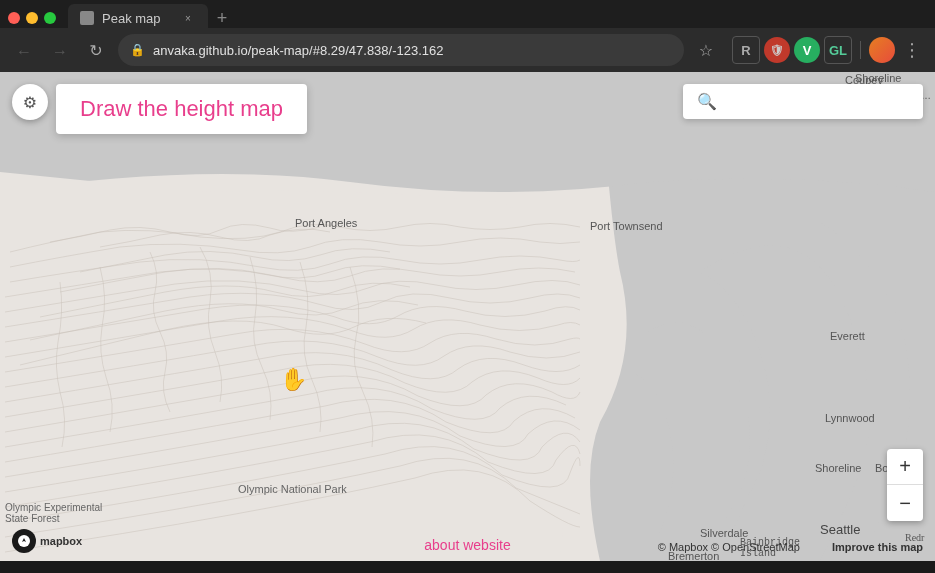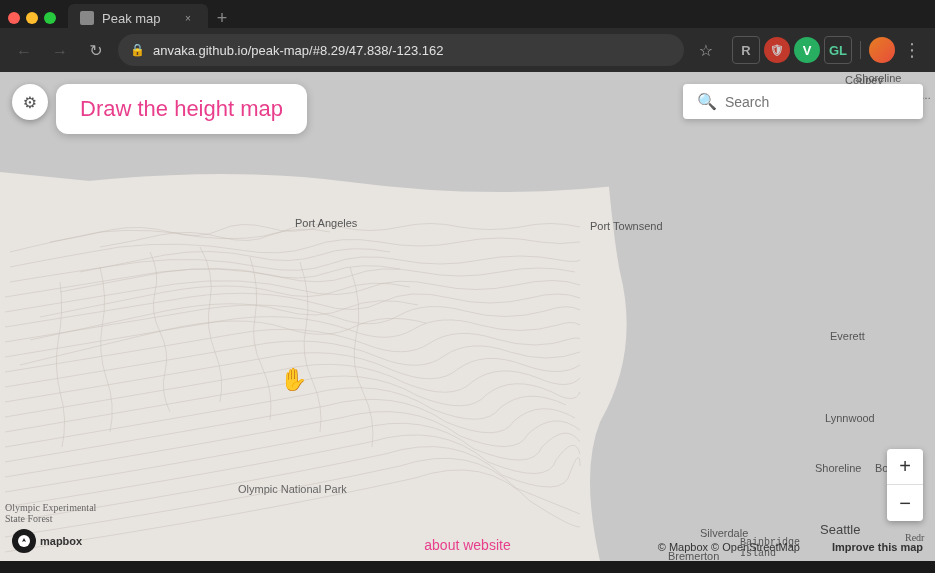--- a/index.html
+++ b/index.html
@@ -35,21 +35,21 @@
 
     
     .map-container { position: relative; width: 935px; height: 489px; overflow: hidden; background: #e8e4e0; }
 
     
     .map-bg { position: absolute; inset: 0; width: 100%; height: 100%; }
 
     
     .settings-btn { position: absolute; top: 12px; left: 12px; width: 36px; height: 36px; background: white; border-radius: 50%; display: flex; align-items: center; justify-content: center; box-shadow: 0 2px 6px rgba(0,0,0,0.3); cursor: pointer; color: #555; font-size: 16px; }
 
-    .draw-prompt { position: absolute; top: 12px; left: 56px; background: white; border-radius: 12px; padding: 12px 24px; box-shadow: 0 2px 8px rgba(0,0,0,0.2); }
+    .draw-prompt { position: absolute; top: 12px; left: 56px; background: white; border-radius: 4px; padding: 12px 24px; box-shadow: 0 2px 8px rgba(0,0,0,0.2); }
     .draw-prompt-text { color: #e83e8c; font-size: 22px; font-weight: 400; }
 
     .search-box { position: absolute; top: 12px; right: 12px; display: flex; align-items: center; background: white; border-radius: 4px; padding: 8px 14px; gap: 8px; box-shadow: 0 2px 6px rgba(0,0,0,0.2); width: 240px; }
     .search-icon { color: #666; font-size: 16px; }
     .search-input { border: none; outline: none; font-size: 14px; color: #333; width: 100%; background: transparent; }
 
     .zoom-controls { position: absolute; right: 12px; bottom: 40px; display: flex; flex-direction: column; box-shadow: 0 2px 6px rgba(0,0,0,0.3); border-radius: 4px; overflow: hidden; }
     .zoom-btn { width: 36px; height: 36px; background: white; border: none; display: flex; align-items: center; justify-content: center; cursor: pointer; font-size: 20px; color: #333; font-weight: 300; }
     .zoom-btn:first-child { border-bottom: 1px solid #ddd; }
 
@@ -175,37 +175,36 @@
   <div style="position:absolute; top:18px; left:910px; font-size:10px; color:#555; font-family:sans-serif;">La…</div>
   <div style="position:absolute; top:258px; left:830px; font-size:11px; color:#555; font-family:sans-serif;">Everett</div>
   <div style="position:absolute; top:340px; left:825px; font-size:11px; color:#555; font-family:sans-serif;">Lynnwood</div>
   <div style="position:absolute; top:390px; left:815px; font-size:11px; color:#555; font-family:sans-serif;">Shoreline</div>
   <div style="position:absolute; top:390px; left:875px; font-size:11px; color:#555; font-family:sans-serif;">Bothell</div>
   <div style="position:absolute; top:450px; left:820px; font-size:13px; color:#444; font-weight:500; font-family:sans-serif;">Seattle</div>
   <div style="position:absolute; top:455px; left:700px; font-size:11px; color:#555; font-family:sans-serif;">Silverdale</div>
   <div style="position:absolute; top:465px; left:740px; font-size:10px; color:#555; font-family:Liberation Mono, monospace;">Bainbridge<br>Island</div>
   <div style="position:absolute; top:478px; left:668px; font-size:11px; color:#555; font-family:sans-serif;">Bremerton</div>
   <div style="position:absolute; top:370px; left:238px; font-size:11px; color:#666; font-family:sans-serif;margin-top:41px;">Olympic National Park</div>
-  <div style="position:absolute; top:430px; left:5px; font-size:10px; color:#666; font-family:Liberation Serif, serif;">Olympic Experimental<br>State Forest</div>
+  <div style="position:absolute; top:430px; left:5px; font-size:10px; color:#666; font-family:Liberation Sans, sans-serif;">Olympic Experimental<br>State Forest</div>
   <div style="position:absolute; top:2px; left:845px; font-size:11px; color:#555; font-family:sans-serif;">Coupev</div>
   <div style="position:absolute; top:460px; left:905px; font-size:10px; color:#555; font-family:Liberation Serif, serif;">Redr</div>
 
   <div class="map-cursor">✋</div>
 
   <div class="settings-btn">
     <span>⚙</span>
   </div>
 
   <div class="draw-prompt">
     <span class="draw-prompt-text">Draw the height map</span>
   </div>
 
   <div class="search-box">
     <span class="search-icon">🔍</span>
-    <input class="search-input" type="text" placeholder="Search" style="">
   </div>
 
   <div class="zoom-controls">
     <button class="zoom-btn">+</button>
     <button class="zoom-btn">−</button>
   </div>
 
   <div class="mapbox-logo">
     <div class="mapbox-logo-icon">
       <svg width="14" height="14" viewBox="0 0 14 14">

